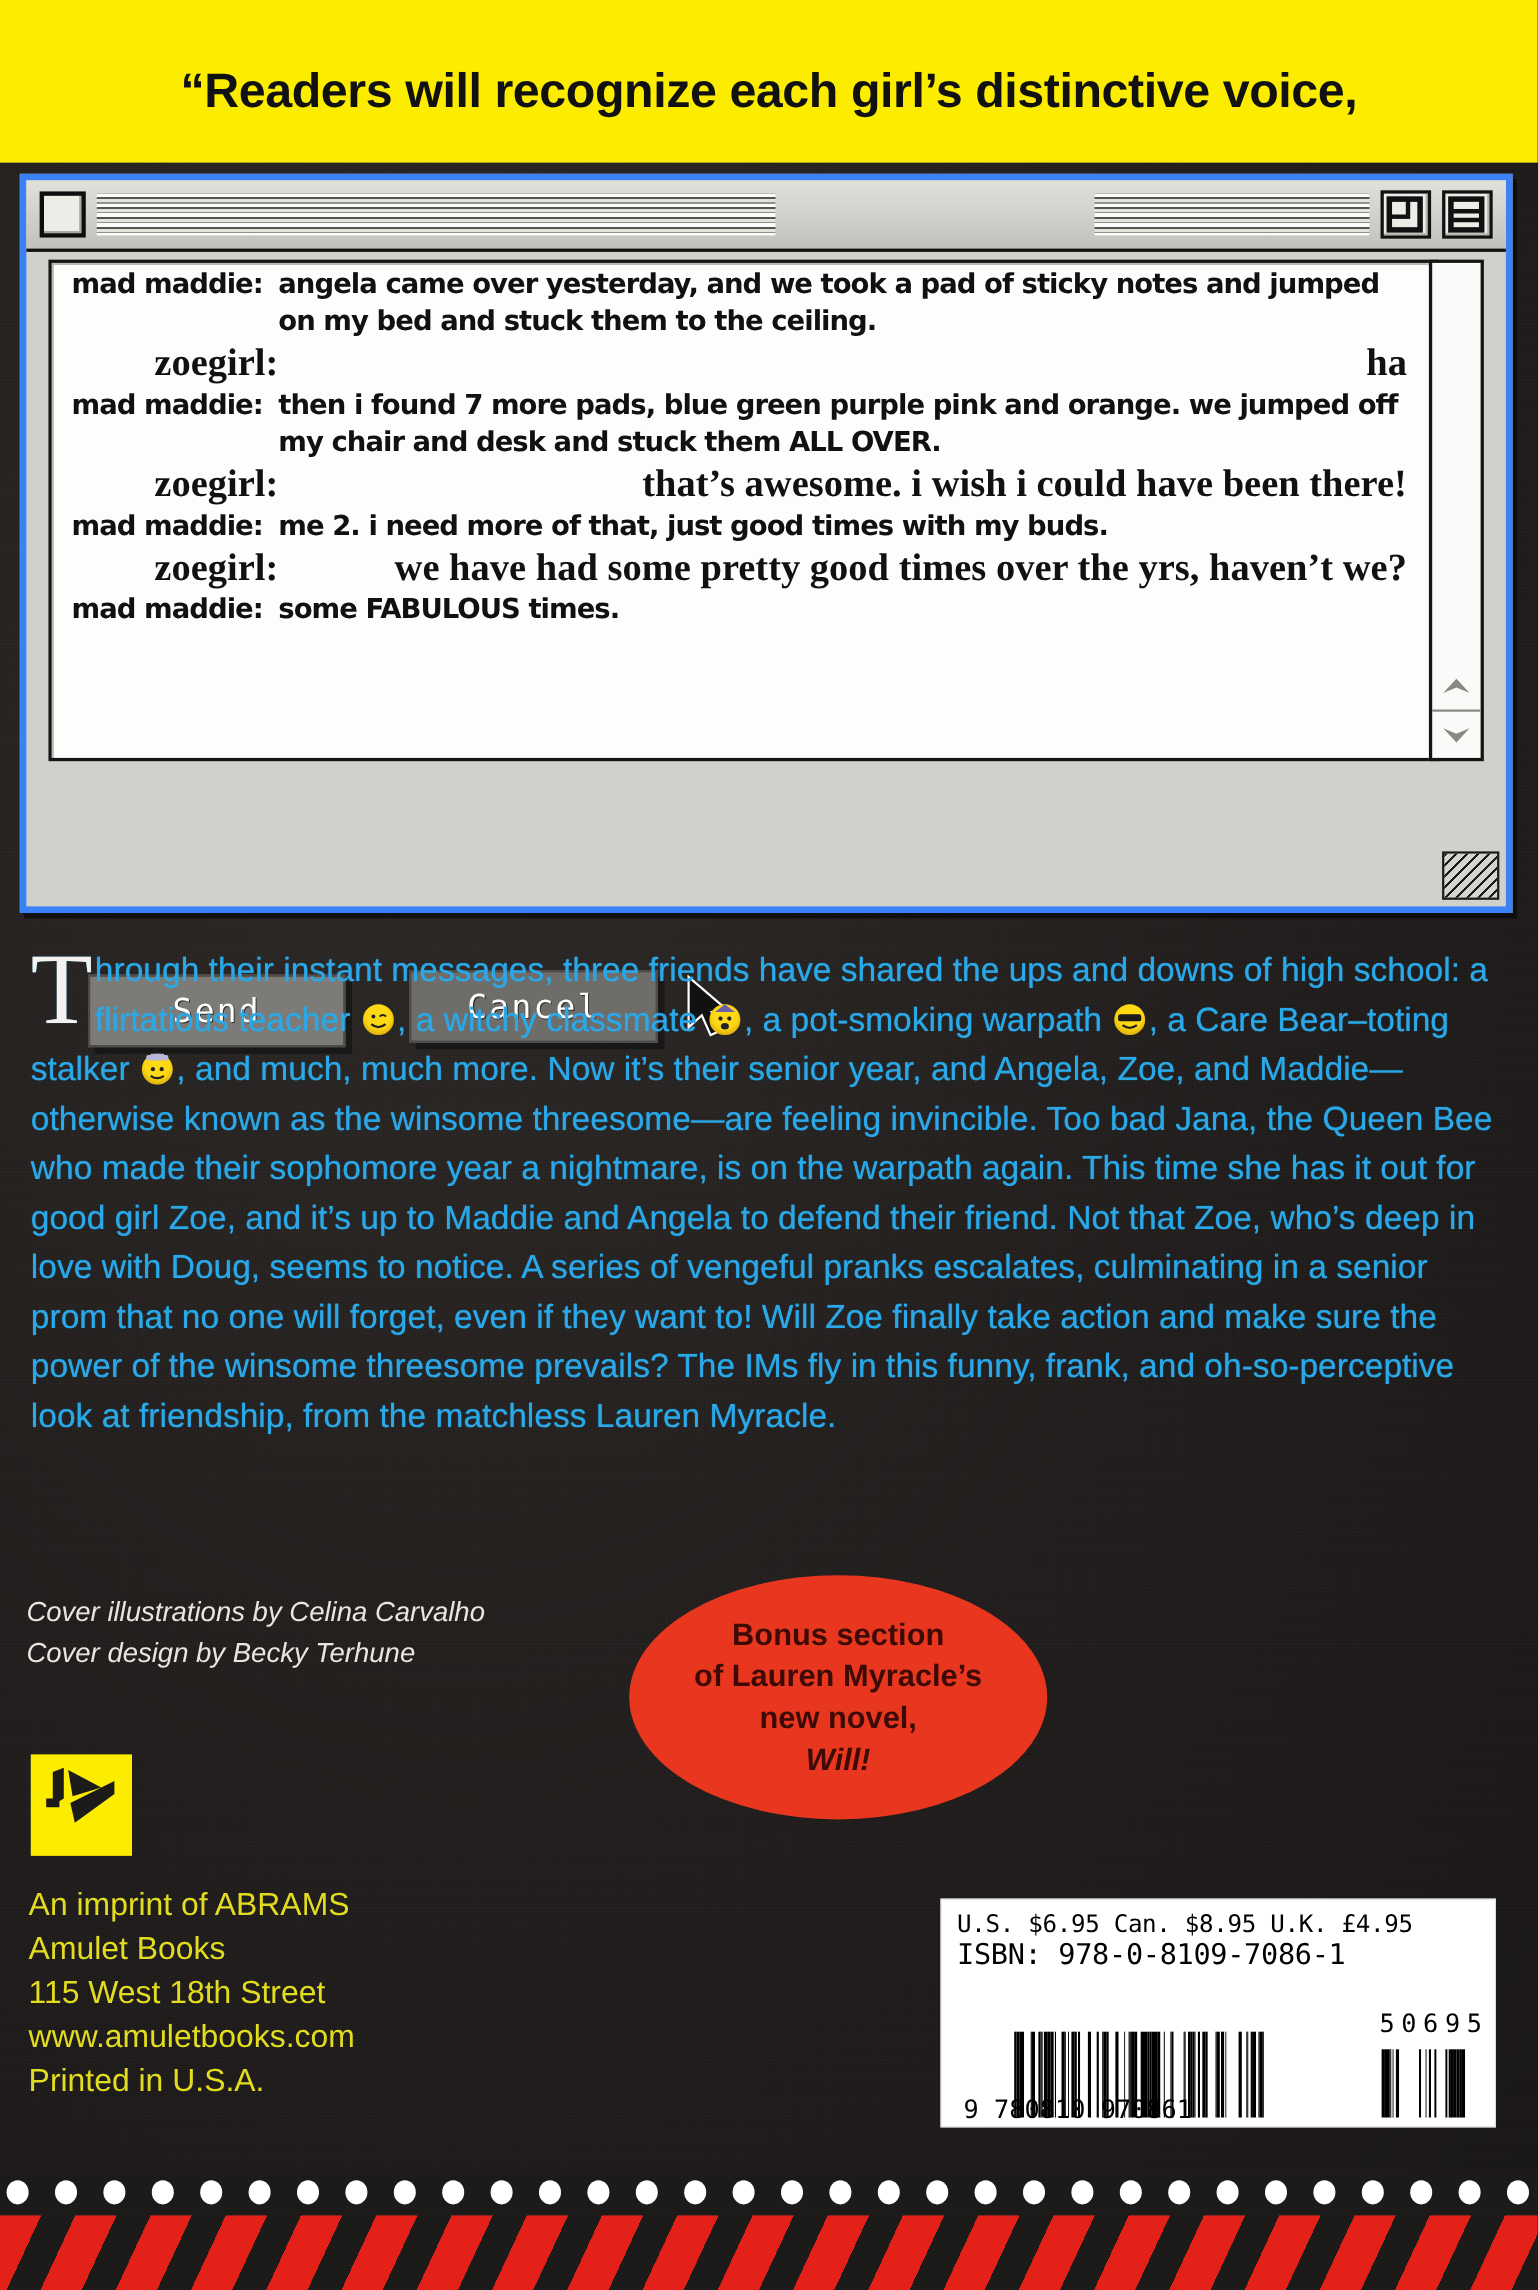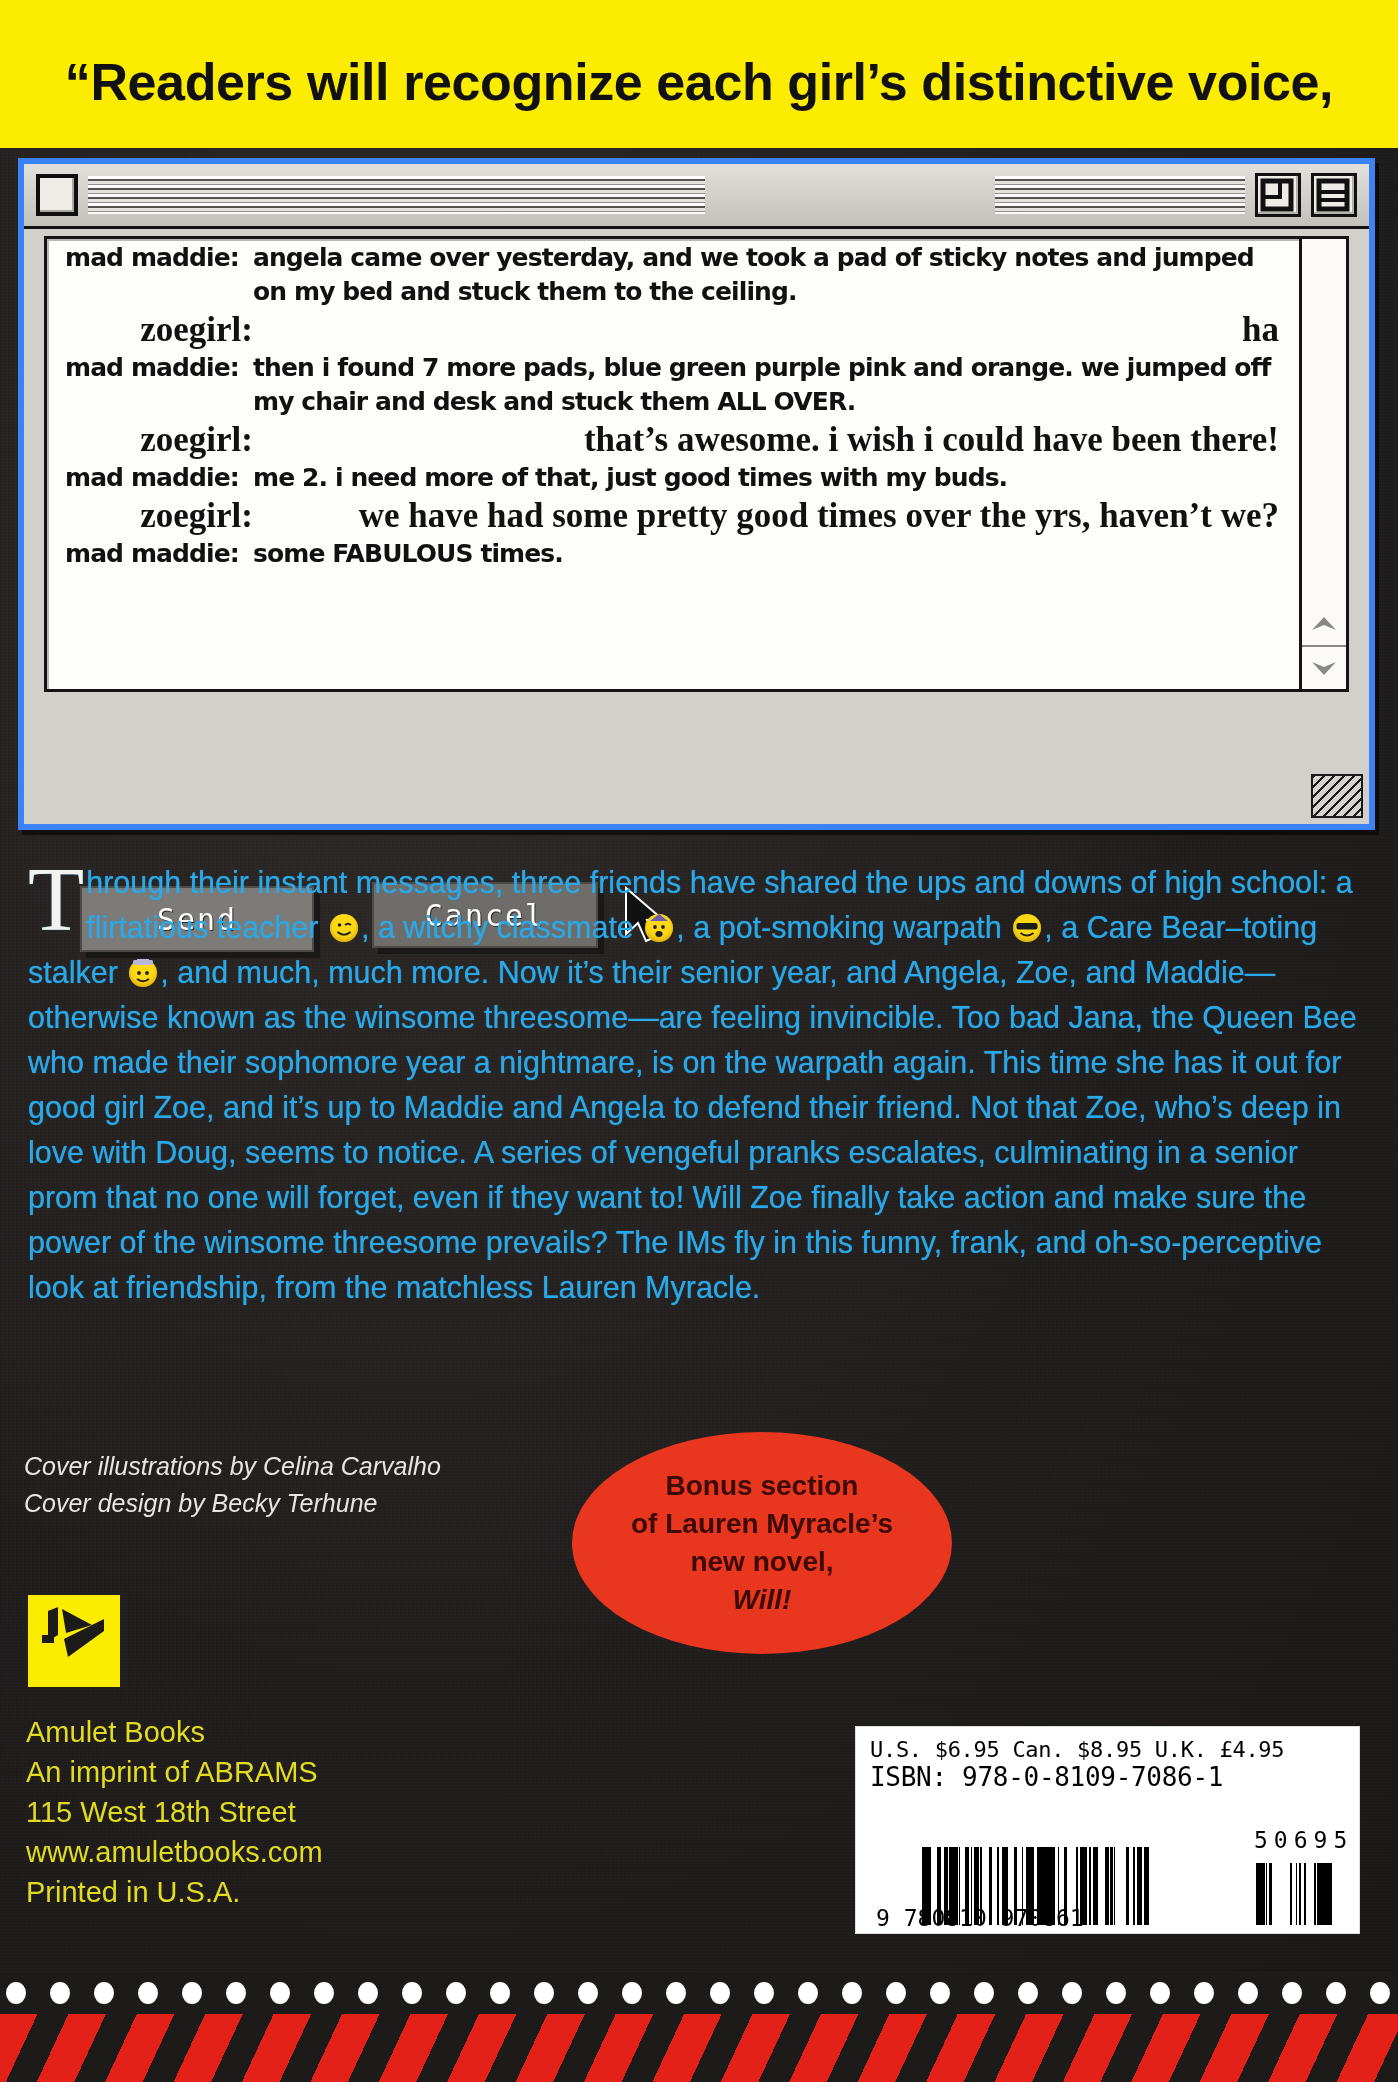--- a/index.html
+++ b/index.html
@@ -8,21 +8,21 @@
     font-family:"Liberation Sans", sans-serif;
     background:#221f1e;
   }
   
   #blurb{
     position:absolute;left:0;top:0;width:1398px;height:148px;
     background:#fced00;
     display:flex;flex-direction:column;align-items:center;justify-content:center;
   }
   .blurb-line{
-    color:#111;font-weight:700;font-size:52px;letter-spacing:-0.4px;
+    color:#111;font-weight:700;font-size:44px;letter-spacing:-0.4px;
     line-height:1.12;white-space:nowrap;
     font-family:"Liberation Sans", sans-serif;
     margin-top:17px;
   }
   .blurb-line em{font-style:italic;font-weight:700;}
 
   
   #dark{
     position:absolute;left:0;top:148px;width:1398px;height:1824px;
     background:
@@ -321,22 +321,22 @@
     <rect width="92" height="92" fill="#fced00"></rect>
     <path d="M30 12 L30 40 L20 46 L20 16 Z" fill="#1d1b1a"></path>
     <path d="M34 14 L64 30 L38 38 Z" fill="#1d1b1a"></path>
     <path d="M40 44 L74 44 L74 80 L44 80 Z" fill="none"></path>
     <path d="M36 44 L76 24 L76 36 L40 62 Z" fill="#1d1b1a"></path>
     <path d="M14 40 L26 40 L26 48 L14 48 Z" fill="#1d1b1a"></path>
     <path d="M44 58 L80 58 L80 82 L50 82 Z" fill="#1d1b1a" opacity="0"></path>
   </svg>
 </div>
 <div id="pub">
+  <div>An imprint of ABRAMS</div>
   <div>Amulet Books</div>
-  <div>An imprint of ABRAMS</div>
   <div>115 West 18th Street</div>
   <div>www.amuletbooks.com</div>
   <div>Printed in U.S.A.</div>
 </div>
 
 <div id="barcode">
   <div class="price">U.S. $6.95  Can. $8.95  U.K. £4.95</div>
   <div class="isbn">ISBN: 978-0-8109-7086-1</div>
   <div class="bars" id="bcmain">
       <i style="width:2px;background:#fff;"></i>

